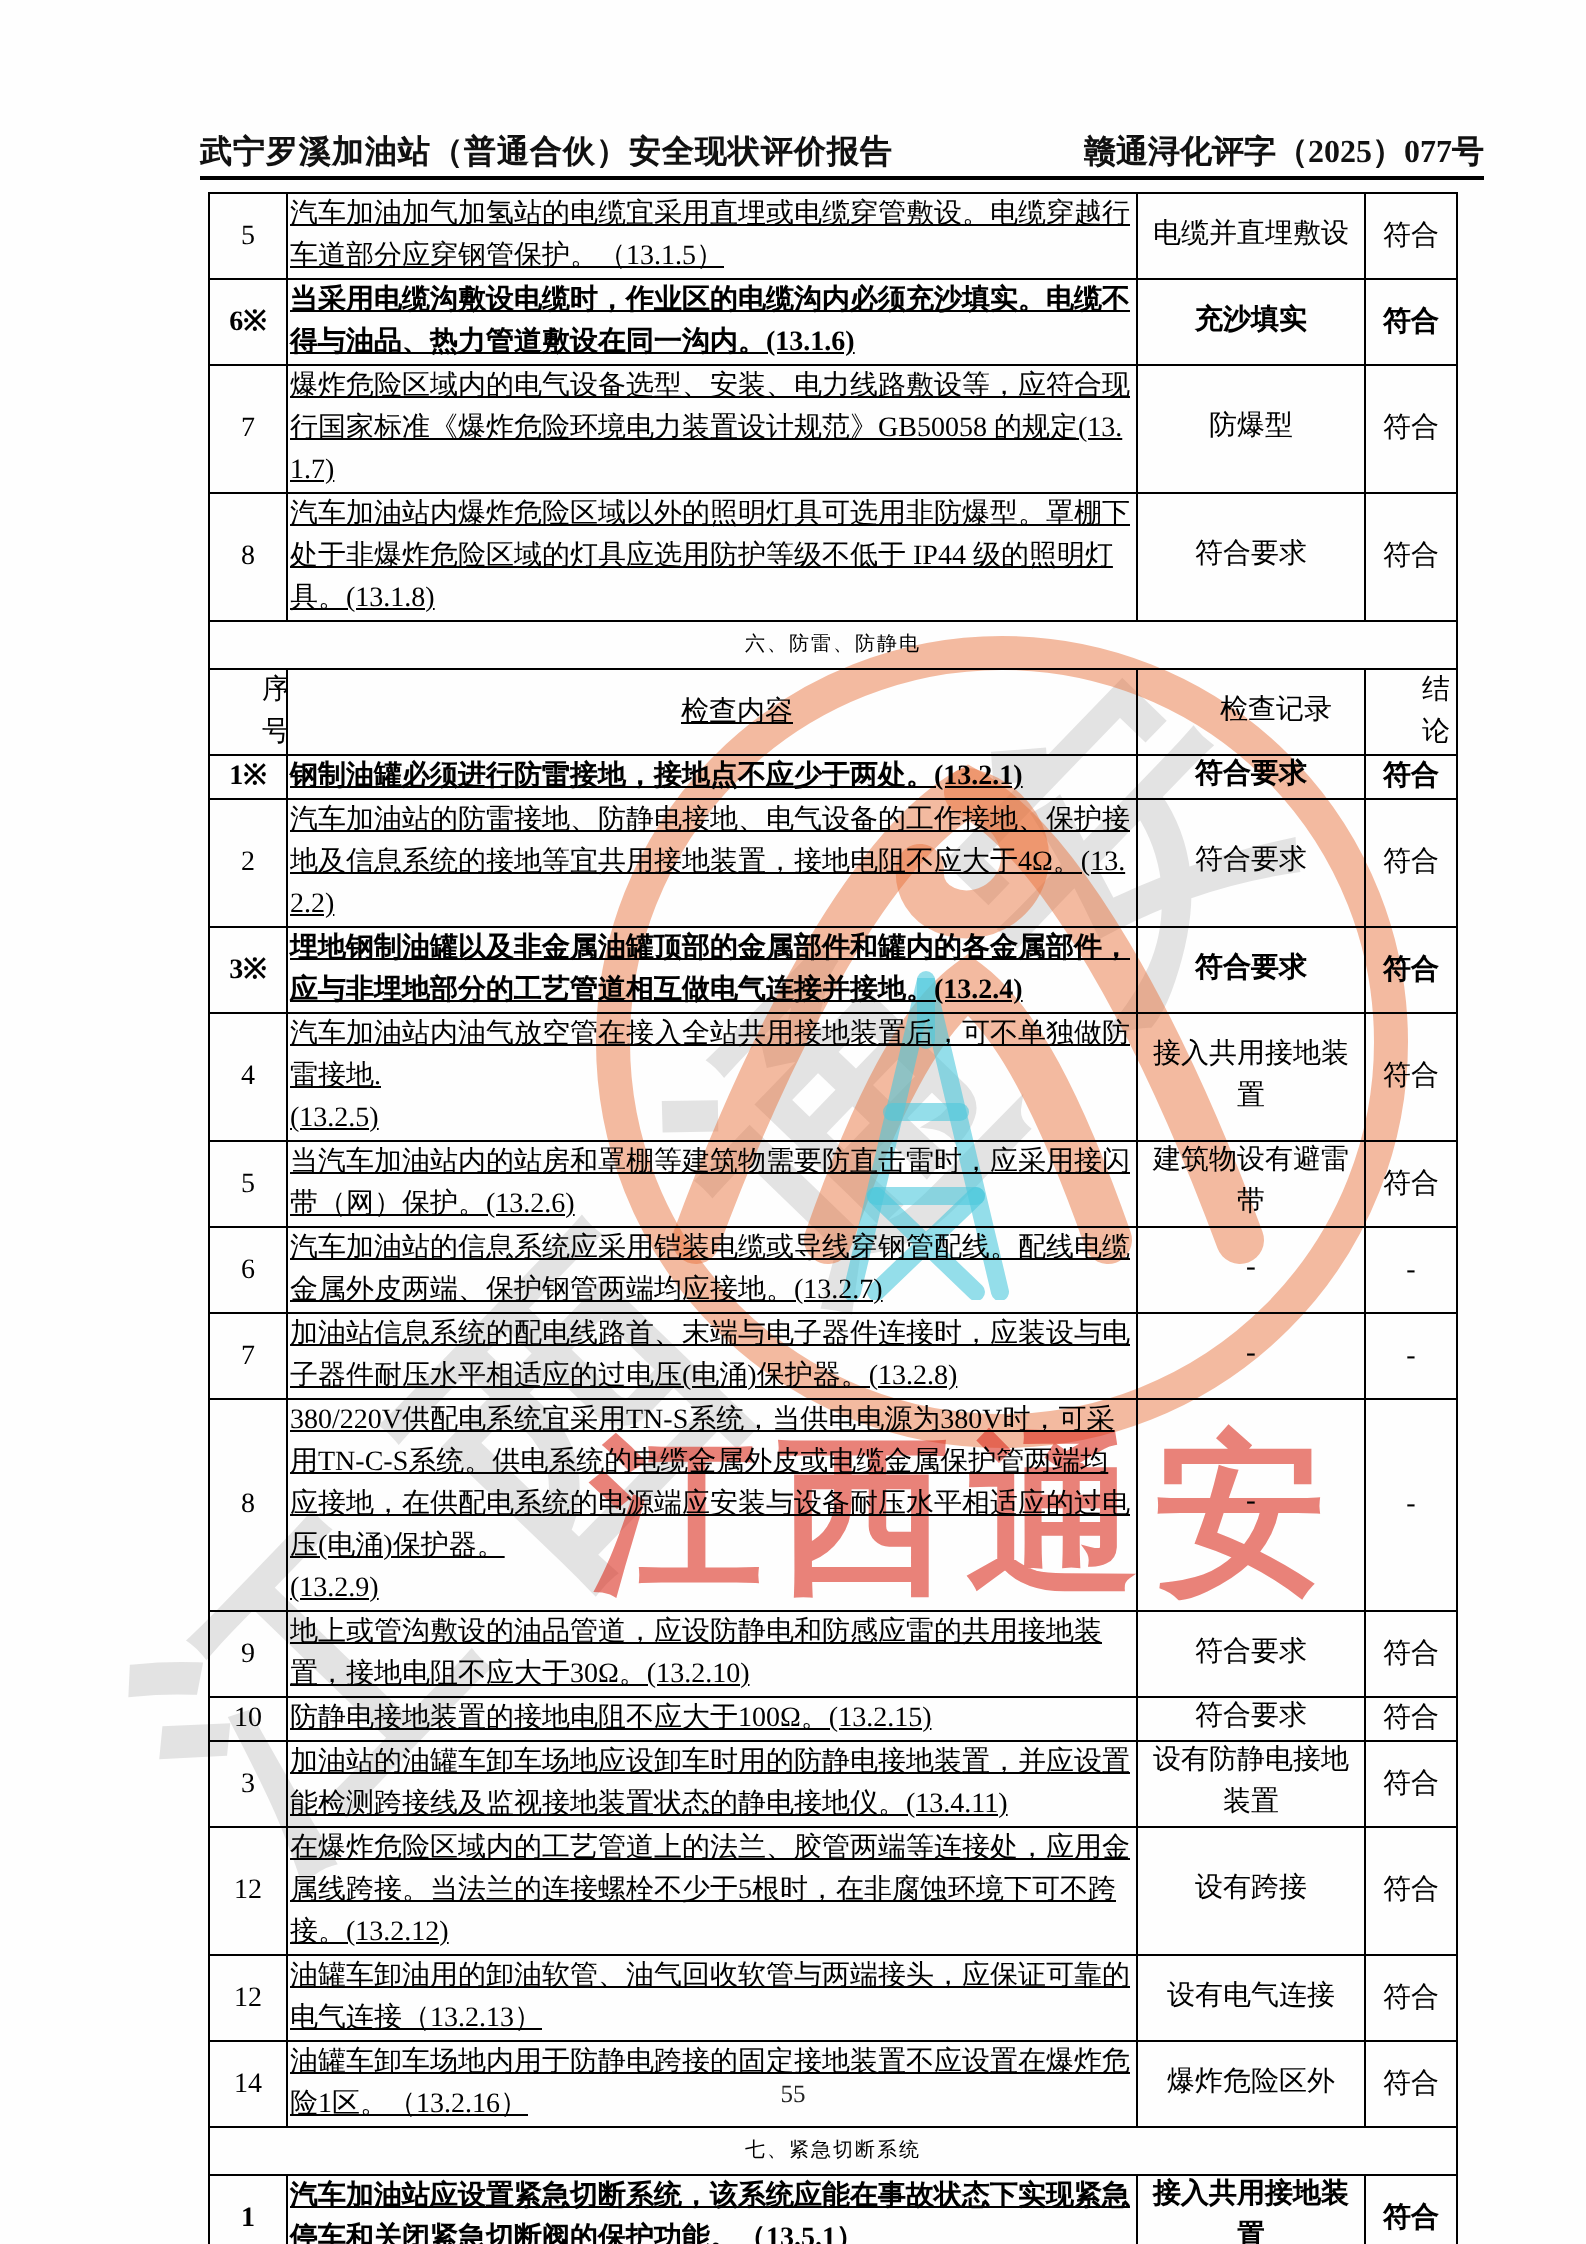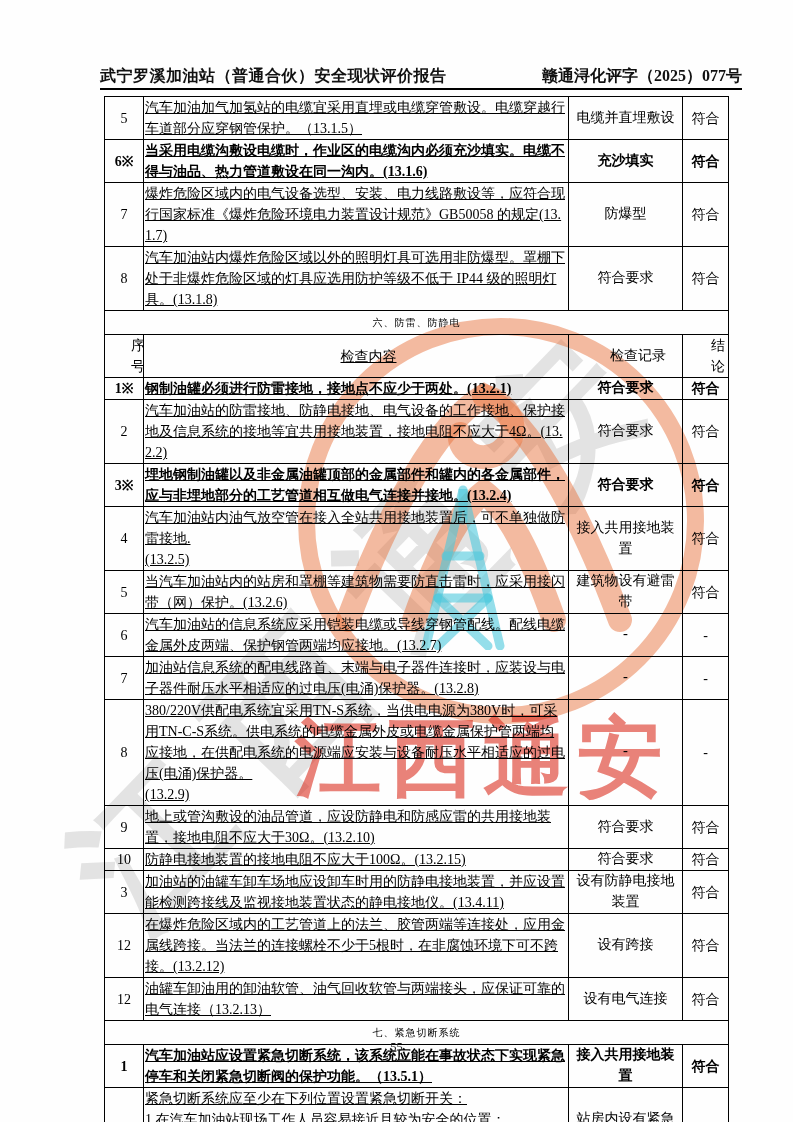--- a/index.html
+++ b/index.html
@@ -214,20 +214,26 @@
           <td class="c-content">在爆炸危险区域内的工艺管道上的法兰、胶管两端等连接处，应用金属线跨接。当法兰的连接螺栓不少于5根时，在非腐蚀环境下可不跨接。(13.2.12)</td>
           <td class="c-record">设有跨接</td>
           <td class="c-concl">符合</td>
         </tr>
         <tr class="">
           <td class="c-num">12</td>
           <td class="c-content">油罐车卸油用的卸油软管、油气回收软管与两端接头，应保证可靠的电气连接（13.2.13）</td>
           <td class="c-record">设有电气连接</td>
           <td class="c-concl">符合</td>
         </tr>
+        <tr class="">
+          <td class="c-num">14</td>
+          <td class="c-content">油罐车卸车场地内用于防静电跨接的固定接地装置不应设置在爆炸危险1区。（13.2.16）</td>
+          <td class="c-record">爆炸危险区外</td>
+          <td class="c-concl">符合</td>
+        </tr>
         <tr class="section-row">
           <td colspan="4">七、紧急切断系统</td>
         </tr>
         <tr class="bold-row">
           <td class="c-num">1</td>
           <td class="c-content">汽车加油站应设置紧急切断系统，该系统应能在事故状态下实现紧急停车和关闭紧急切断阀的保护功能。（13.5.1）</td>
           <td class="c-record">接入共用接地装置</td>
           <td class="c-concl">符合</td>
         </tr>
         <tr class="">

